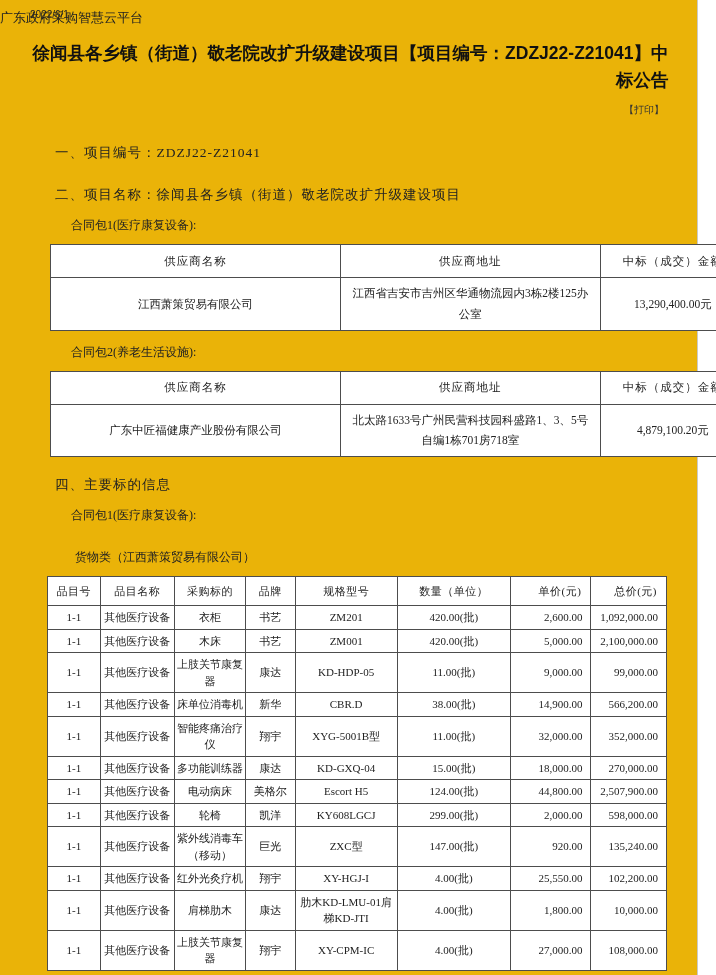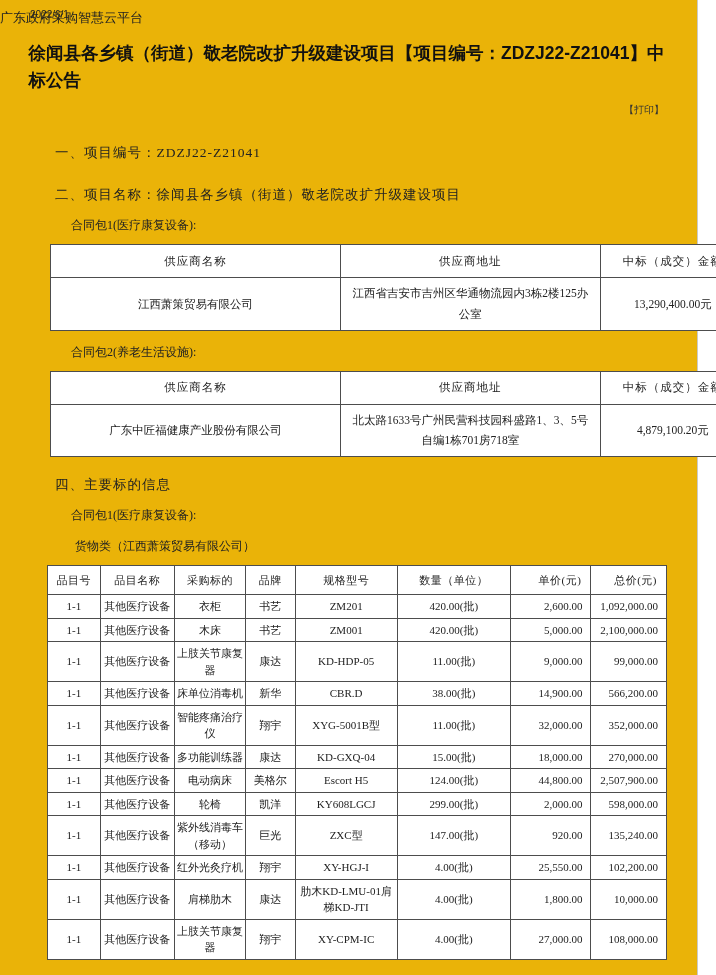--- a/index.html
+++ b/index.html
@@ -17,35 +17,35 @@
     border-right:1px solid #c9c9c9;
     background:#eab308;
   }
   
   .topbar { position:relative; height:26px; padding-top:9px; }
   .date { position:absolute; left:30px; top:9px; font-size:10px; color:#222; font-family:"Liberation Sans","DejaVu Sans",sans-serif; }
   .site { font-size:13px; color:#222; }
   
   .doc-title {
     width:640px; margin:14px auto 0;
-    text-align:left;
+    text-align:right;
     font-family:"Liberation Sans","DejaVu Sans",sans-serif;
     font-weight:bold; font-size:17.5px; line-height:1.55; color:#111;
   }
   .print-row { text-align:right; padding-right:33px; margin-top:9px; font-size:10px; }
   .print-link { color:#333; cursor:pointer; text-decoration:none; }
   
   .content { padding:0 30px 0 55px; }
   .sec { font-size:13.5px; color:#222; letter-spacing:1px; }
   .sec.s1 { margin-top:27px; }
   .sec.s2 { margin-top:24px; }
   .sec.s3 { margin-top:25px; }
   .sec.s4 { margin-top:19px; }
   .pkg { margin-left:16px; margin-top:13px; font-size:12px; color:#222; }
-  .goods { margin-left:20px; margin-top:14px; font-size:12px; color:#222; }
+  .goods { margin-left:20px; margin-top:25px; font-size:12px; color:#222; }
   
   table { border-collapse:collapse; table-layout:fixed; background:#fff; }
   th, td { border:1px solid #4d4d4d; font-weight:normal; }
   .sup-table {
     width:696px; margin-left:-5px; margin-top:10px;
     font-size:11.5px; color:#222;
   }
   .sup-table th { height:33px; text-align:center; letter-spacing:1px; }
   .sup-table td { padding:5px 6px; text-align:center; line-height:1.8; height:44px; }
   .main-table {

